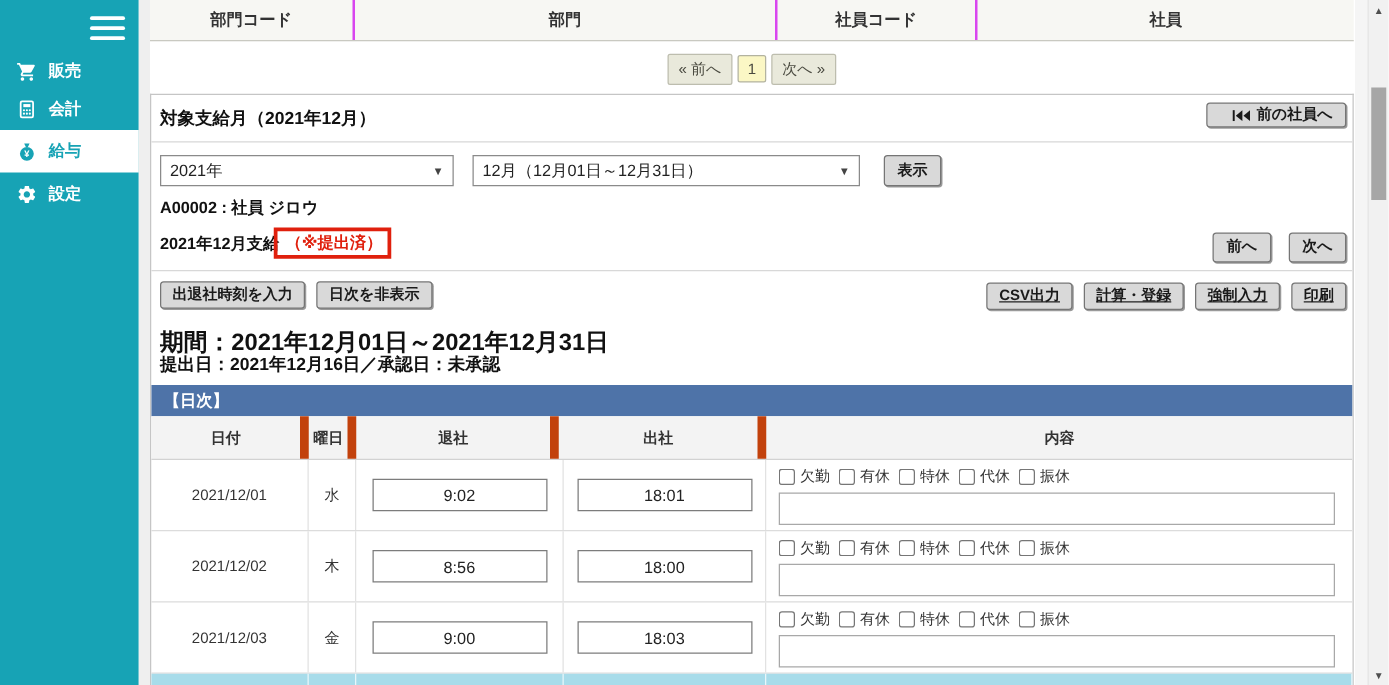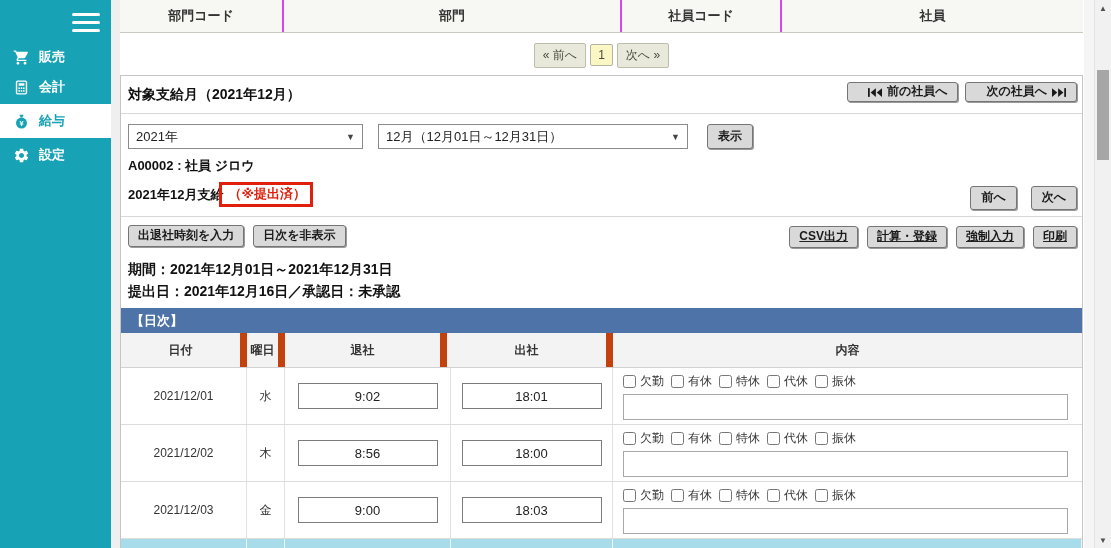--- a/index.html
+++ b/index.html
@@ -70,21 +70,21 @@
               display:flex; align-items:center; }
   .submitted-note { color:#e0200d; font-weight:bold; font-size:13px;
                     border:3px solid #e0200d; padding:0 4px 1px 6px; margin-left:-4px; }
   .prevnext { position:absolute; right:5px; top:110px; display:flex; gap:14px; }
   .prevnext .btn { height:24px; }
 
   .toolbar-left { position:absolute; left:7px; top:149px; display:flex; gap:9px; }
   .toolbar-right { position:absolute; right:5px; top:150px; display:flex; gap:9px;text-decoration:underline; }
   .toolbar-left .btn, .toolbar-right .btn { height:22px; padding:2px 9px; }
 
-  .period-line { position:absolute; left:7px; top:185px; font-size:14px; font-weight:bold; color:#111; }
+  .period-line { position:absolute; left:7px; top:185px; font-size:19px; font-weight:bold; color:#111; }
   .submit-line { position:absolute; left:7px; top:207px; font-size:14px; font-weight:bold; color:#111; }
 
   .section-bar { position:absolute; left:0; top:232px; width:100%; height:25px; background:#4e73a8;
                  color:#fff; font-size:13px; font-weight:bold; display:flex; align-items:center;
                  padding-left:10px; }
 
   
   .tbl-head { position:absolute; left:0; top:257px; width:100%; height:35px; display:flex;
               background:#f3f3f3; border-bottom:1px solid #d2d2d2; }
   .tbl-head .col { display:flex; align-items:center; justify-content:center; font-size:12px;
@@ -191,28 +191,20 @@
 
     <div class="nav-btns">
       <button class="btn">
         <svg class="skip-ic" viewBox="0 0 16 10">
           <rect x="0" y="0" width="2" height="10" fill="#1a1a1a"></rect>
           <polygon points="9,0 3,5 9,10" fill="#1a1a1a"></polygon>
           <polygon points="16,0 10,5 16,10" fill="#1a1a1a"></polygon>
         </svg>
         <span>前の社員へ</span>
       </button>
-      <button class="btn">
-        <span>次の社員へ</span>
-        <svg class="skip-ic" viewBox="0 0 16 10">
-          <polygon points="0,0 6,5 0,10" fill="#1a1a1a"></polygon>
-          <polygon points="7,0 13,5 7,10" fill="#1a1a1a"></polygon>
-          <rect x="14" y="0" width="2" height="10" fill="#1a1a1a"></rect>
-        </svg>
-      </button>
     </div>
 
     <div class="hr hr1"></div>
 
     <div class="filters">
       <div class="select sel-year">
         <span>2021年</span>
         <span class="arrow">▼</span>
       </div>
       <div class="select sel-month">

